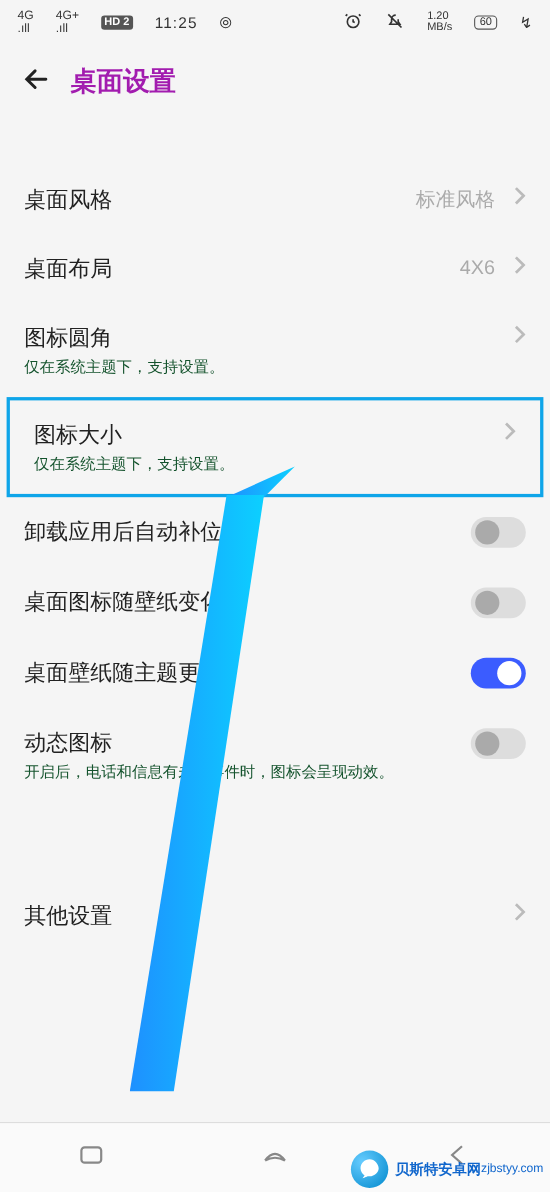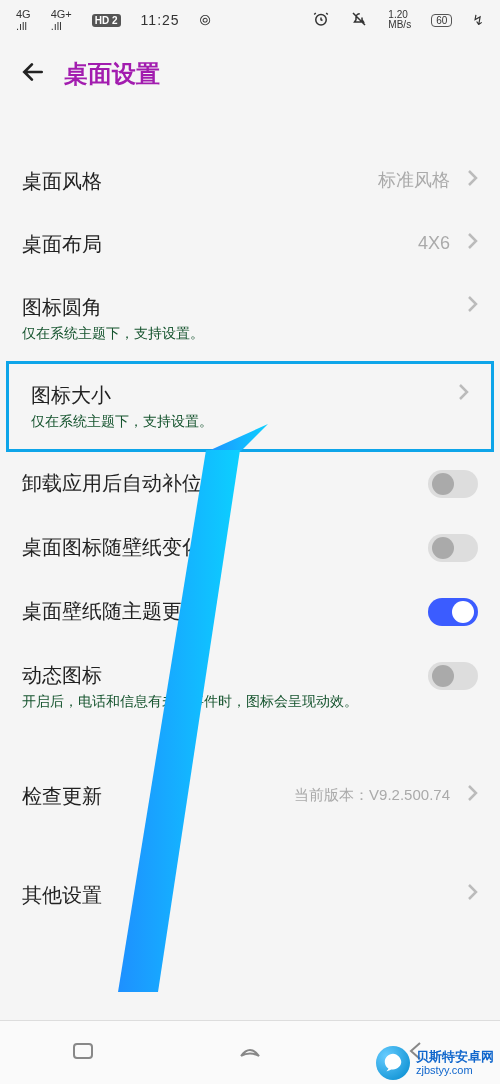--- a/index.html
+++ b/index.html
@@ -100,21 +100,21 @@
     display: flex; align-items: center;
     gap: 6px;
     padding: 4px 6px;
   }
   .watermark .wm-icon {
     width: 34px; height: 34px; border-radius: 50%;
     background: radial-gradient(circle at 30% 30%, #6cf, #08c);
     display: flex; align-items: center; justify-content: center;
   }
   .watermark .wm-text {
-    display: flex; flex-direction: column; line-height: 1.1;
+    display: flex; flex-direction: row; line-height: 1.1;
   }
   .watermark .brand { color: #1066cc; font-size: 13px; font-weight: bold; }
   .watermark .url { color: #1066cc; font-size: 11px; }
 </style>
 </head>
 <body>
 
 <div class="status-bar">
   <div class="status-left">
     <span class="sig"><span>4G</span><br>.ıll</span>
@@ -235,31 +235,20 @@
       <span class="label">动态图标</span>
       <span class="sub">开启后，电话和信息有未读事件时，图标会呈现动效。</span>
     </div>
     <div class="right">
         <div class="toggle"></div>
       </div>
   </div>
 
   <div class="section-gap"></div>
 
-  <div class="row">
-    <div class="left">
-        <span class="label">检查更新</span>
-      </div>
-    <div class="right">
-      <span class="value" style="font-size:15px">当前版本：V9.2.500.74</span>
-      <span class="chev"><svg width="12" height="20" viewBox="0 0 12 20" fill="none" stroke="#bbb" stroke-width="2.5">
-            <path d="M3 3l7 7-7 7"></path>
-          </svg></span>
-    </div>
-  </div>
 
   <div class="section-gap"></div>
 
   <div class="row">
     <div class="left">
         <span class="label">其他设置</span>
       </div>
     <div class="right">
       <span class="chev"><svg width="12" height="20" viewBox="0 0 12 20" fill="none" stroke="#bbb" stroke-width="2.5">
             <path d="M3 3l7 7-7 7"></path>

